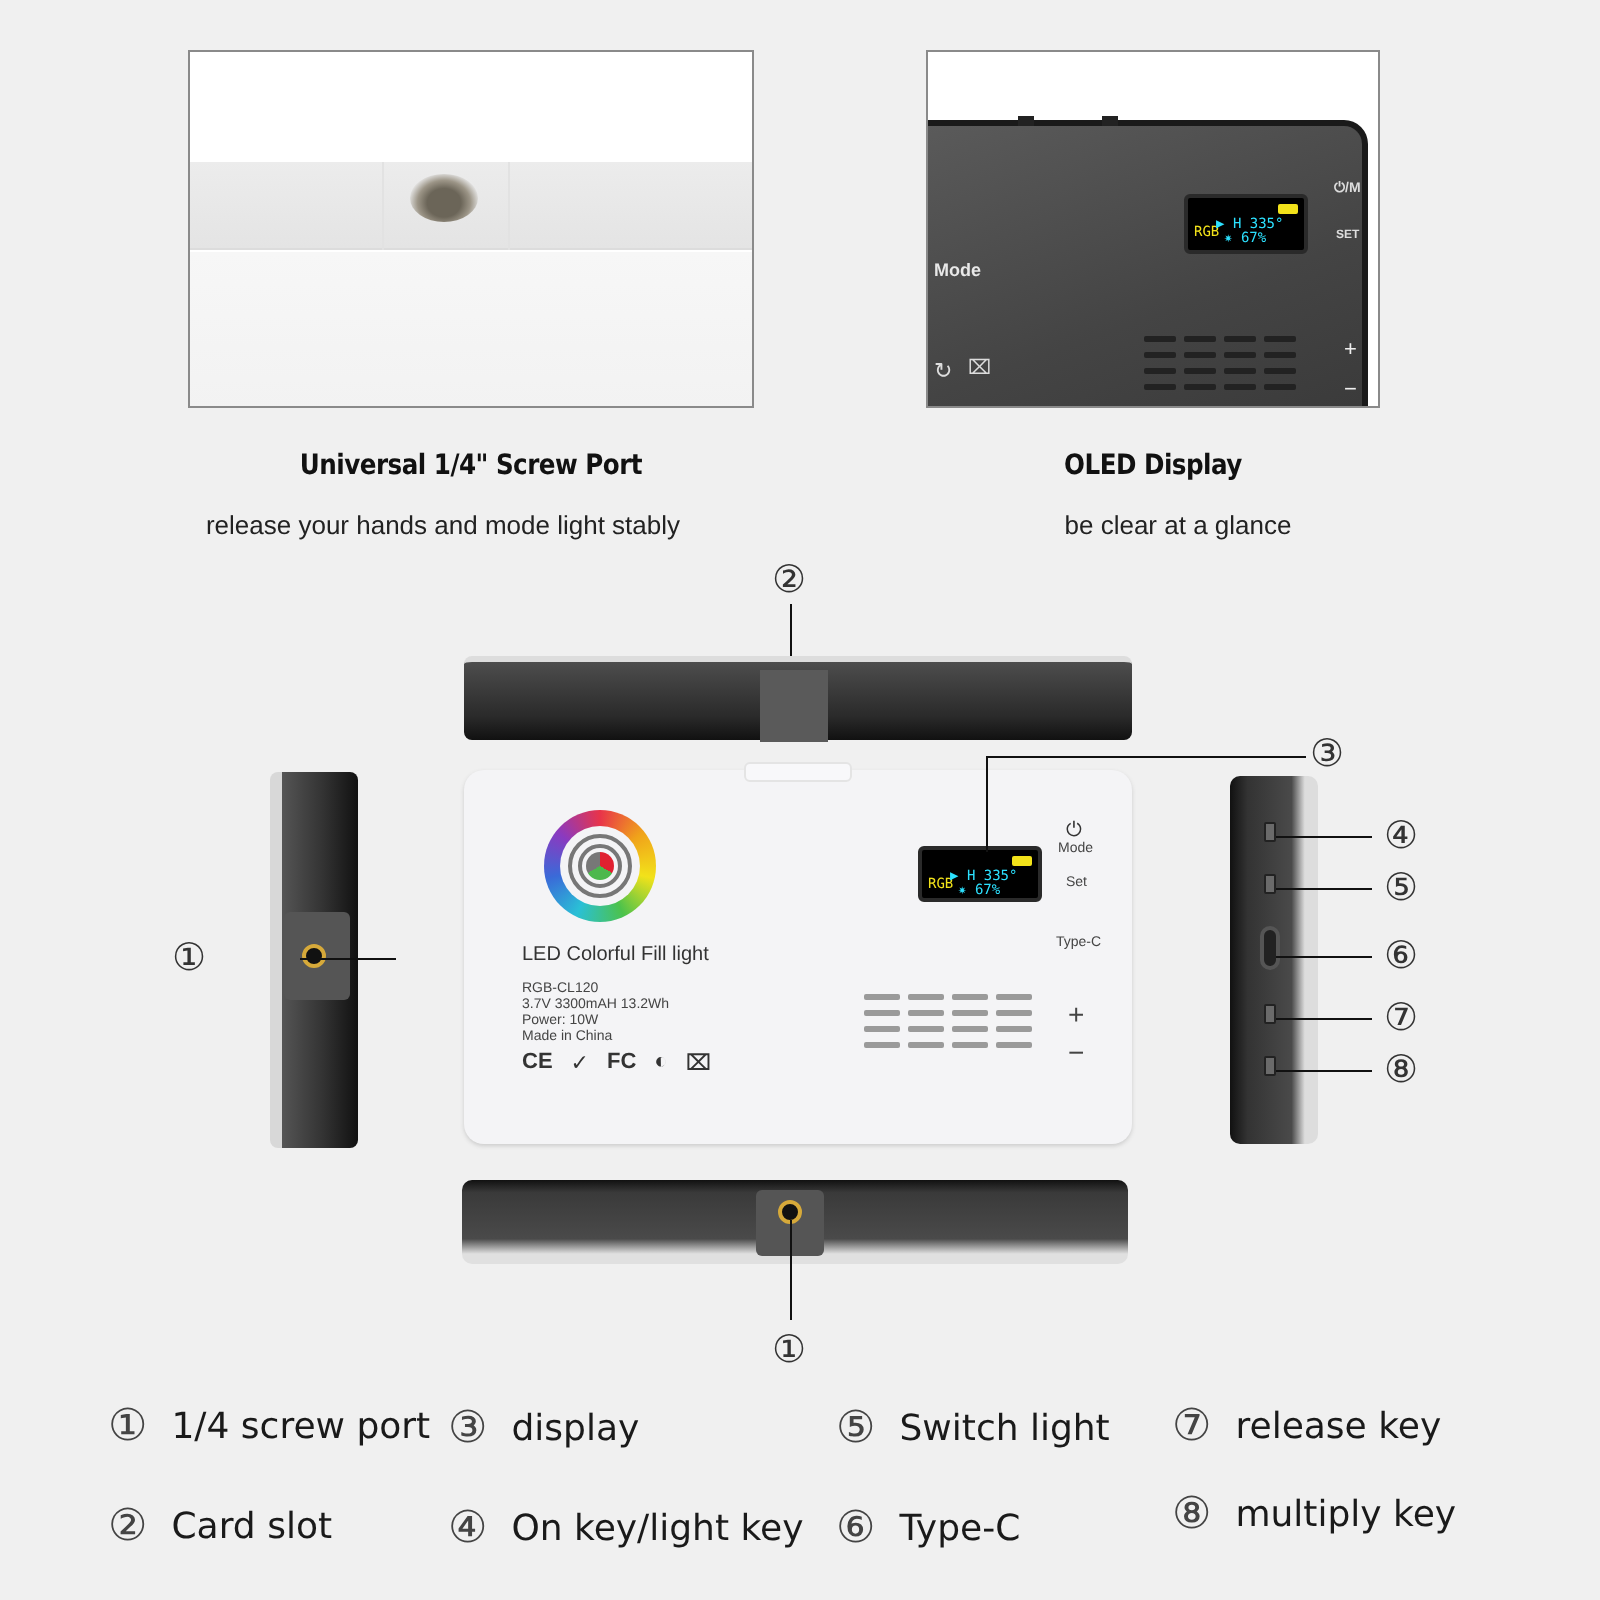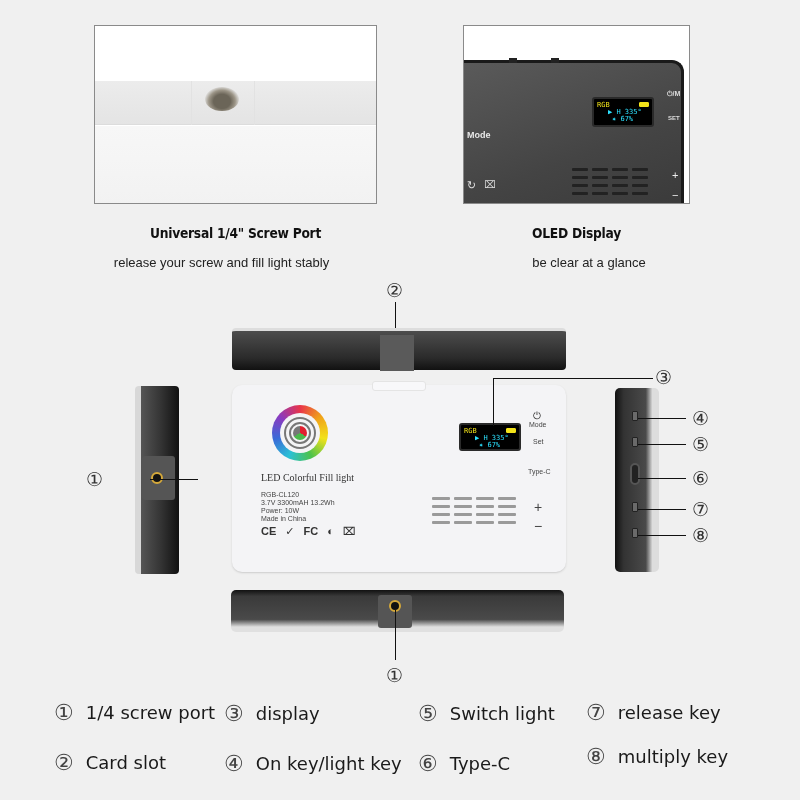--- a/index.html
+++ b/index.html
@@ -19,40 +19,40 @@
   .line { position: absolute; background: #111; }
 
   .legend-item { position: absolute; display: flex; align-items: center; font-size: 18px; font-family: "DejaVu Sans", sans-serif; color: #1a1a1a; }
   .legend-item .num { font-family: "DejaVu Serif", serif; font-size: 22px; color: #444; margin-right: 12px; }
 
   
   .edge-h { position: absolute; background: linear-gradient(#4d4d4d, #2a2a2a 70%, #111); border-radius: 4px; }
   .edge-v { position: absolute; background: linear-gradient(90deg, #d8d8d8 0 6px, #555 6px, #333 60%, #111); border-radius: 4px; }
 
   .oled { position: absolute; background: #000; border: 2px solid #2a2a2a; border-radius: 3px; font-family: "DejaVu Sans Mono", monospace; }
-  .oled .rgb { position: absolute; color: #f2e21a; font-size: 7px; left: 3px; top: 2px; }
+  .oled .rgb { position: absolute; color: #f2e21a; font-size: 7px; left: 3px; top: 13px; }
   .oled .bat { position: absolute; width: 10px; height: 5px; border: 1px solid #f2e21a; right: 3px; top: 3px; border-radius: 1px; background: #f2e21a; }
   .oled .h { position: absolute; color: #2ce1ff; font-size: 7px; left: 14px; top: 9px; white-space: nowrap; }
   .oled .b { position: absolute; color: #2ce1ff; font-size: 7px; left: 18px; top: 16px; white-space: nowrap; }
 
   .grille { position: absolute; display: grid; gap: 5px 4px; }
   .grille span { display: block; height: 3px; background: #9a9a9a; border-radius: 1px; }
 </style>
 </head>
 <body>
 
 <div class="photo photo-left">
   <div class="abs" style="left:0;top:0;width:100%;height:55px;background:#fff;"></div>
   <div class="abs" style="left:0;top:55px;width:100%;height:44px;background:linear-gradient(#ececec,#e4e4e4);border-bottom:1px solid #dcdcdc;"></div>
   <div class="abs" style="left:96px;top:55px;width:64px;height:44px;border-left:1px solid #e2e2e2;border-right:1px solid #e2e2e2;"></div>
   <div class="abs" style="left:110px;top:61px;width:34px;height:24px;border-radius:50%;background:radial-gradient(ellipse at 50% 60%,#6b6558 0 35%,#9c9587 55%,#e8e8e8 75%);"></div>
   <div class="abs" style="left:0;top:100px;width:100%;height:79px;background:linear-gradient(#f7f7f7,#f2f2f2);"></div>
 </div>
 <div class="caption-title" style="left:94px;top:225px;width:283px;">Universal 1/4" Screw Port</div>
-<div class="caption-sub" style="left:80px;top:255px;width:283px;">release your screw and fill light stably</div>
+<div class="caption-sub" style="left:80px;top:255px;width:283px;">release your hands and mode light stably</div>
 
 <div class="photo photo-right">
   <div class="abs" style="left:0;top:34px;width:220px;height:150px;background:linear-gradient(160deg,#5a5a5a,#444 60%,#3a3a3a);border-top:3px solid #1a1a1a;border-right:3px solid #1a1a1a;border-top-right-radius:12px;"></div>
   <div class="abs" style="left:45px;top:32px;width:8px;height:5px;background:#222;"></div>
   <div class="abs" style="left:87px;top:32px;width:8px;height:5px;background:#222;"></div>
   <div class="oled" style="left:128px;top:71px;width:62px;height:30px;">
     <span class="rgb">RGB</span>
     <span class="bat"></span>
     <span class="h">▶ <span>H  335°</span></span>
     <span class="b">✷ <span>67%</span></span>
@@ -102,21 +102,21 @@
 
 <div class="abs" style="left:232px;top:385px;width:334px;height:187px;background:#f4f4f6;border-radius:10px;box-shadow:0 1px 2px #ccc;">
   <div class="abs" style="left:140px;top:-4px;width:54px;height:10px;background:#f8f8fa;border:1px solid #e4e4e4;border-radius:3px;"></div>
 
   <div class="abs" style="left:40px;top:20px;width:56px;height:56px;border-radius:50%;background:conic-gradient(#e8344a,#f0a21a,#f2e21a,#4cc24c,#2ac0d6,#3a6ad8,#8a3ac0,#e8344a);">
     <div class="abs" style="left:8px;top:8px;width:40px;height:40px;border-radius:50%;background:#f4f4f6;"></div>
     <div class="abs" style="left:12px;top:12px;width:32px;height:32px;border-radius:50%;border:2px solid #777;"></div>
     <div class="abs" style="left:17px;top:17px;width:22px;height:22px;border-radius:50%;border:2px solid #777;"></div>
     <div class="abs" style="left:21px;top:21px;width:14px;height:14px;border-radius:50%;background:conic-gradient(#e02030 0 120deg,#4cb84c 120deg 240deg,#777 240deg);"></div>
   </div>
-  <div class="abs" style="left:29px;top:87px;font-size:10px;color:#333;font-family:Liberation Serif, serif;">LED Colorful Fill light</div>
+  <div class="abs" style="left:29px;top:87px;font-size:10px;color:#333;">LED Colorful Fill light</div>
   <div class="abs" style="left:29px;top:106px;font-size:7px;color:#444;line-height:8px;">
     <div>RGB-CL120</div>
     <div>3.7V 3300mAH 13.2Wh</div>
     <div>Power: 10W</div>
     <div>Made in China</div>
   </div>
   <div class="abs" style="left:29px;top:140px;display:flex;gap:9px;font-size:11px;color:#333;font-weight:bold;">
     <span>CE</span>
     <span>✓</span>
     <span>FC</span>

